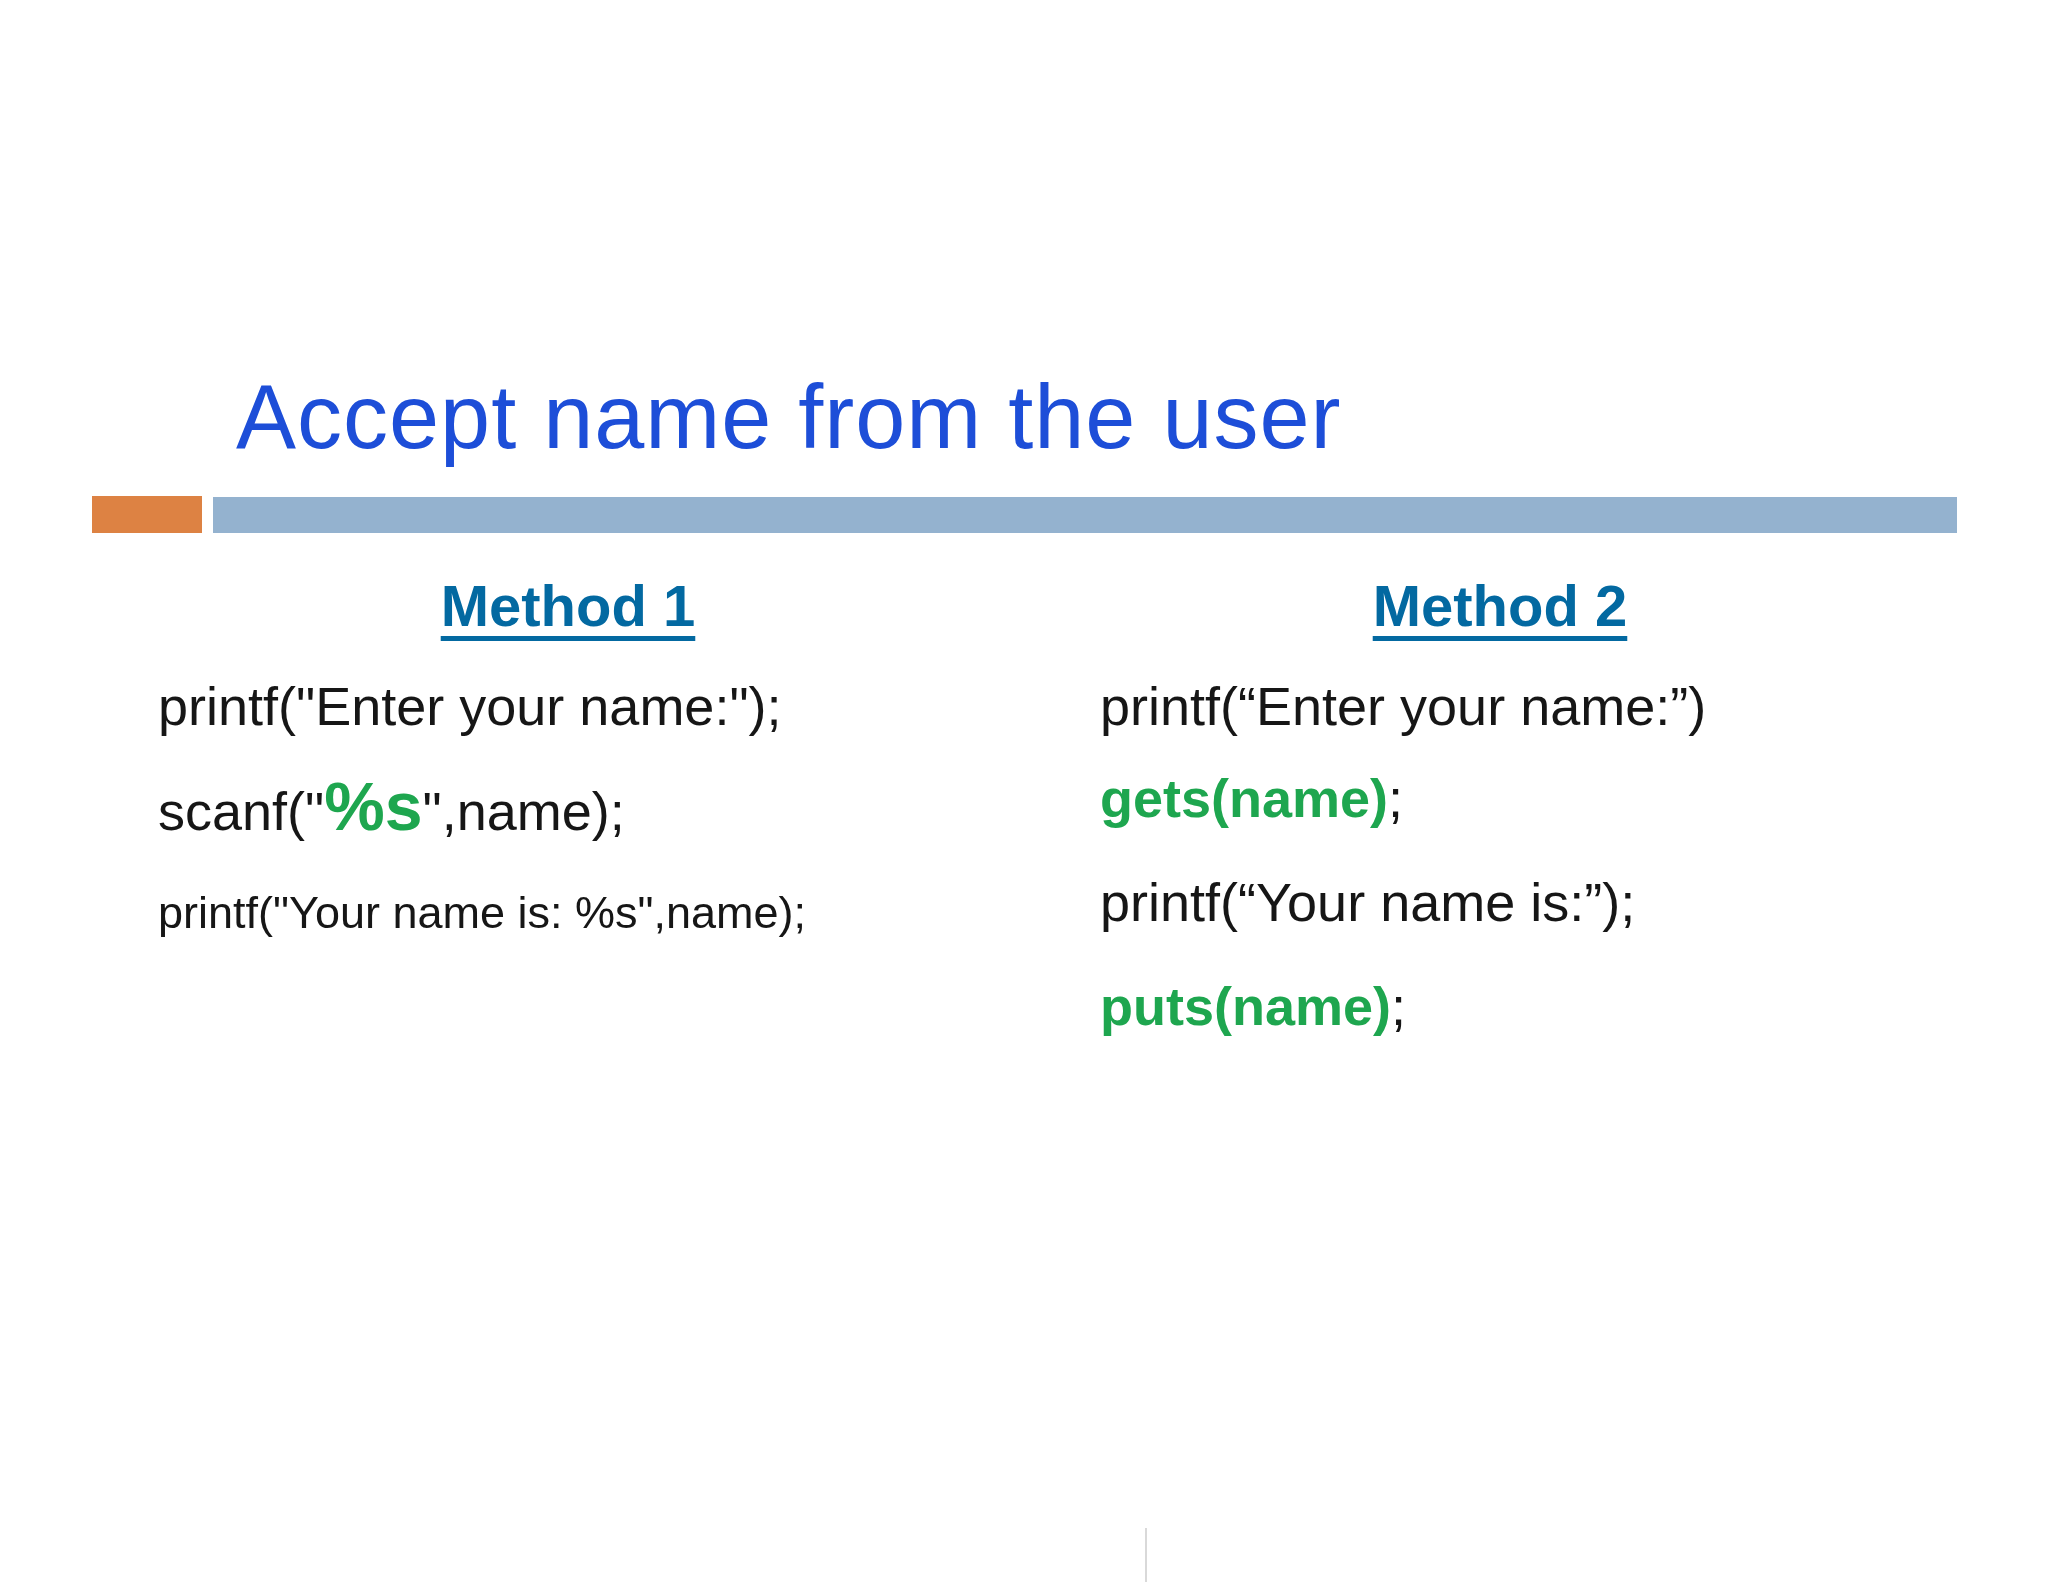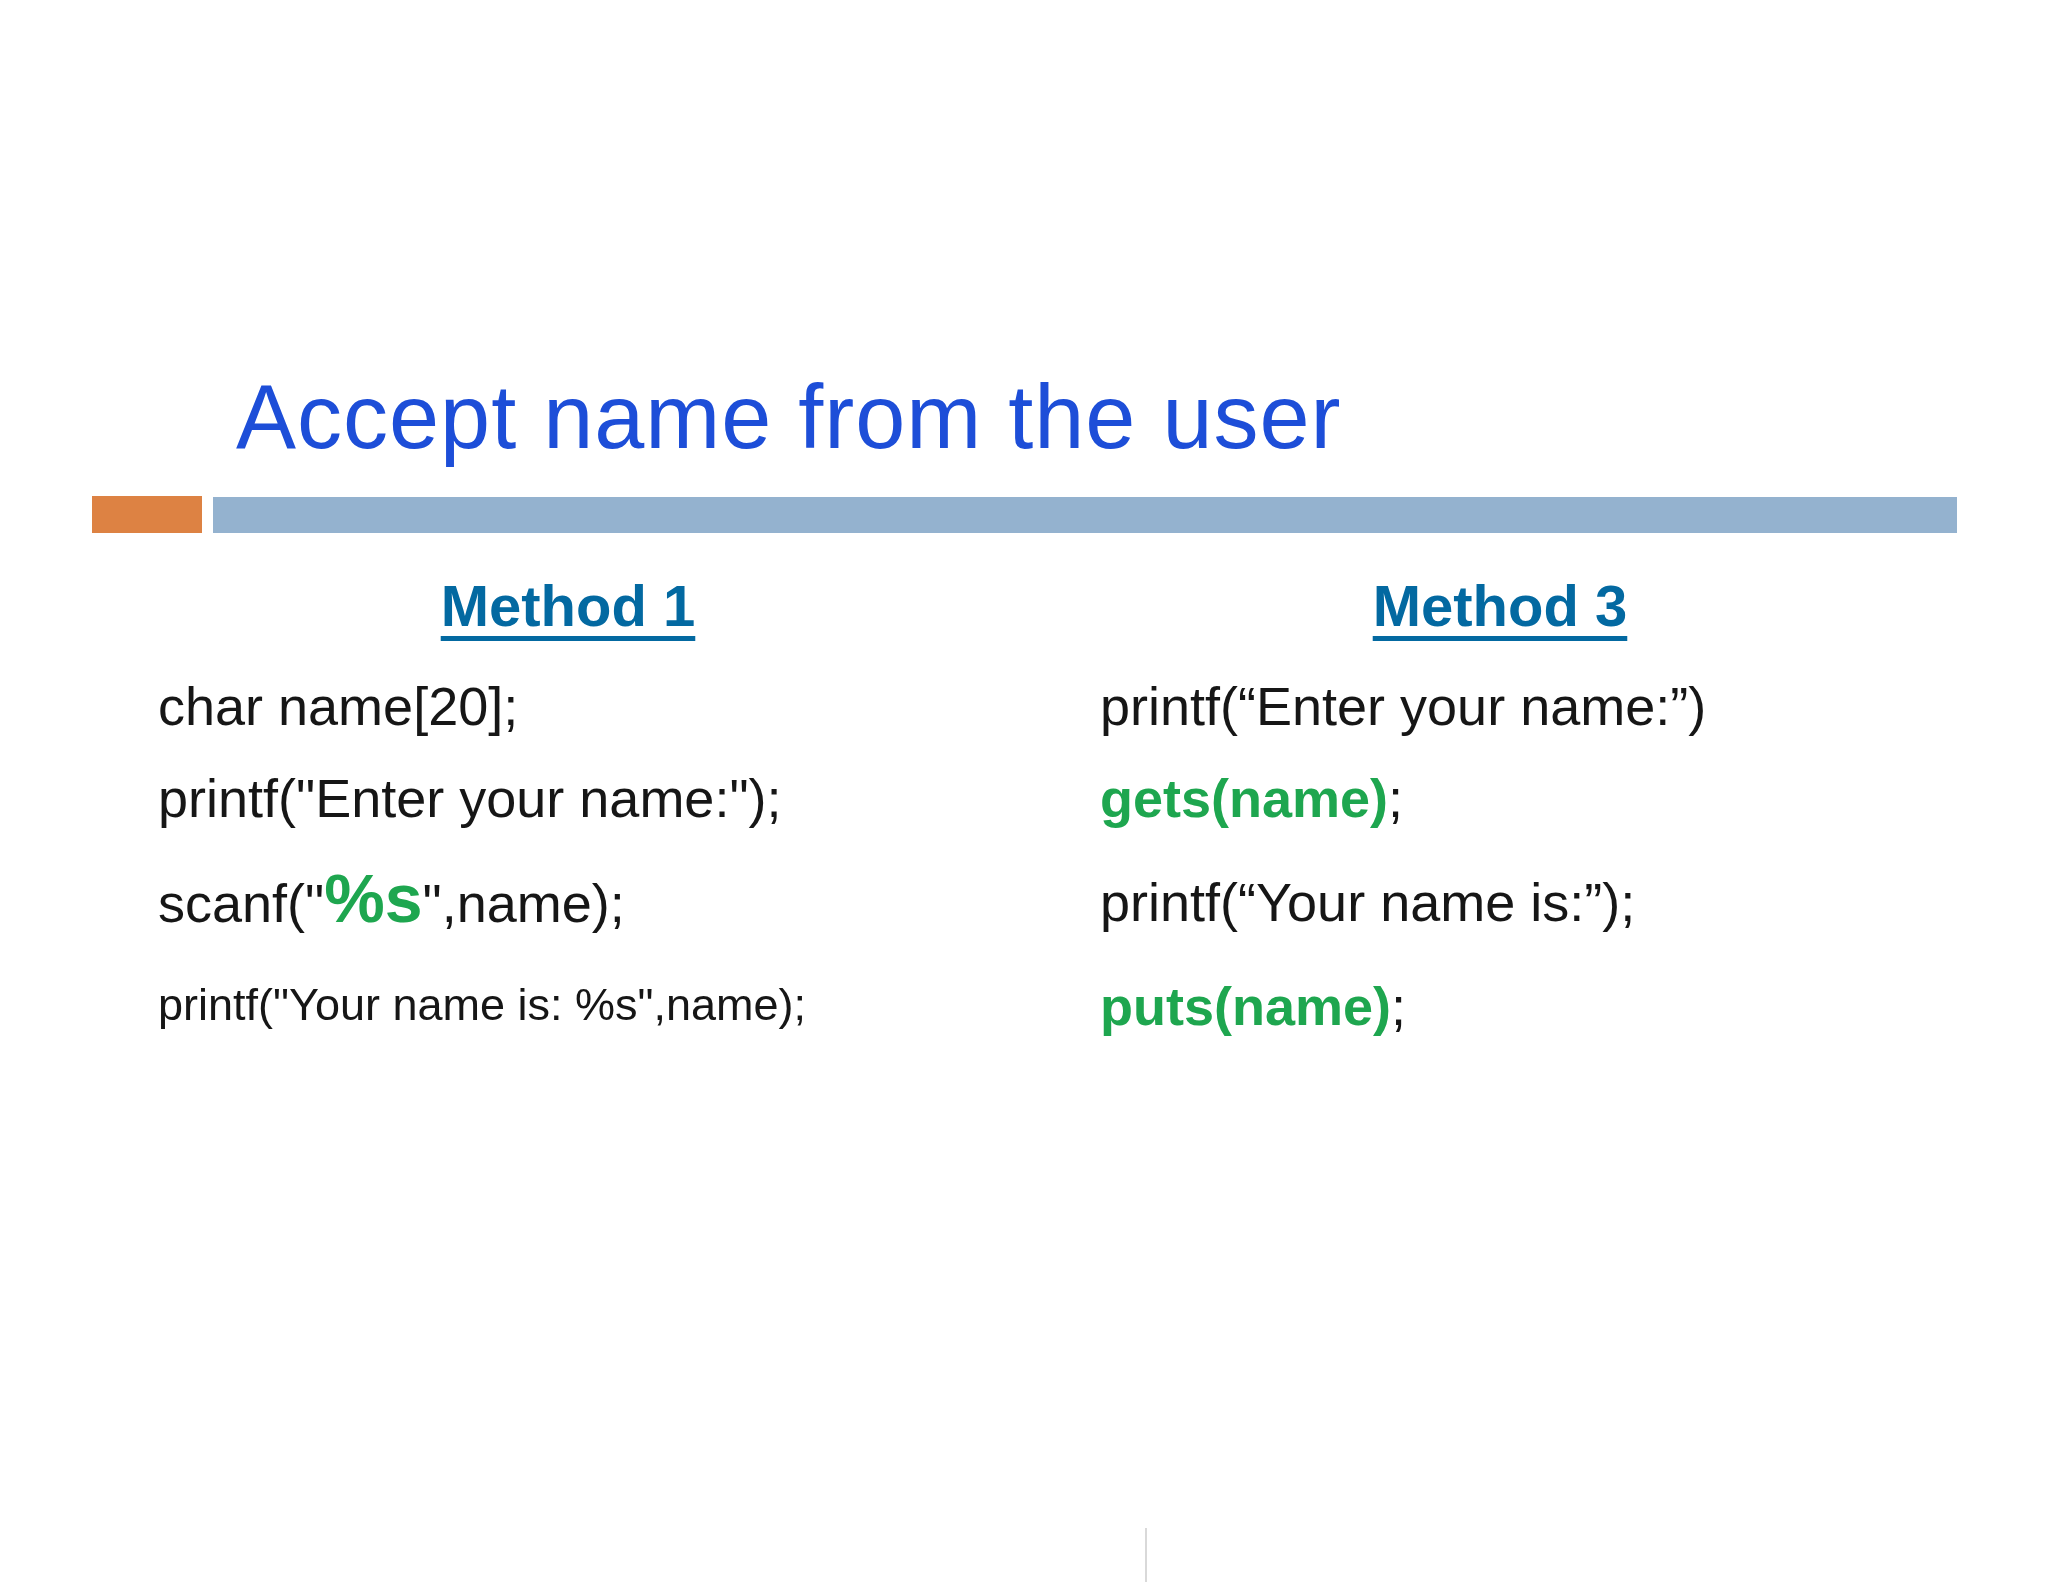--- a/index.html
+++ b/index.html
@@ -88,35 +88,32 @@
 <div class="slide">
 
   <div class="title">Accept name from the user</div>
 
   <div class="accent-square"></div>
   <div class="accent-bar"></div>
 
   <div class="col col-1">
     <div class="col-heading">Method 1</div>
     <div class="line">
-      <span>char name[20];</span>
-    </div>
-    <div class="line">
       <span>printf("Enter your name:");</span>
     </div>
     <div class="line gap-after">
       <span>scanf("</span><span class="hl hl-big">%s</span><span>",name);</span>
     </div>
     <div class="line line-small">
       <span>printf("Your name is: %s",name);</span>
     </div>
   </div>
 
   <div class="col col-2">
-    <div class="col-heading">Method 3</div>
+    <div class="col-heading">Method 2</div>
     <div class="line">
       <span>printf(“Enter your name:”)</span>
     </div>
     <div class="line gap-after">
       <span class="hl">gets(name)</span><span>;</span>
     </div>
     <div class="line gap-after">
       <span>printf(“Your name is:”);</span>
     </div>
     <div class="line">

